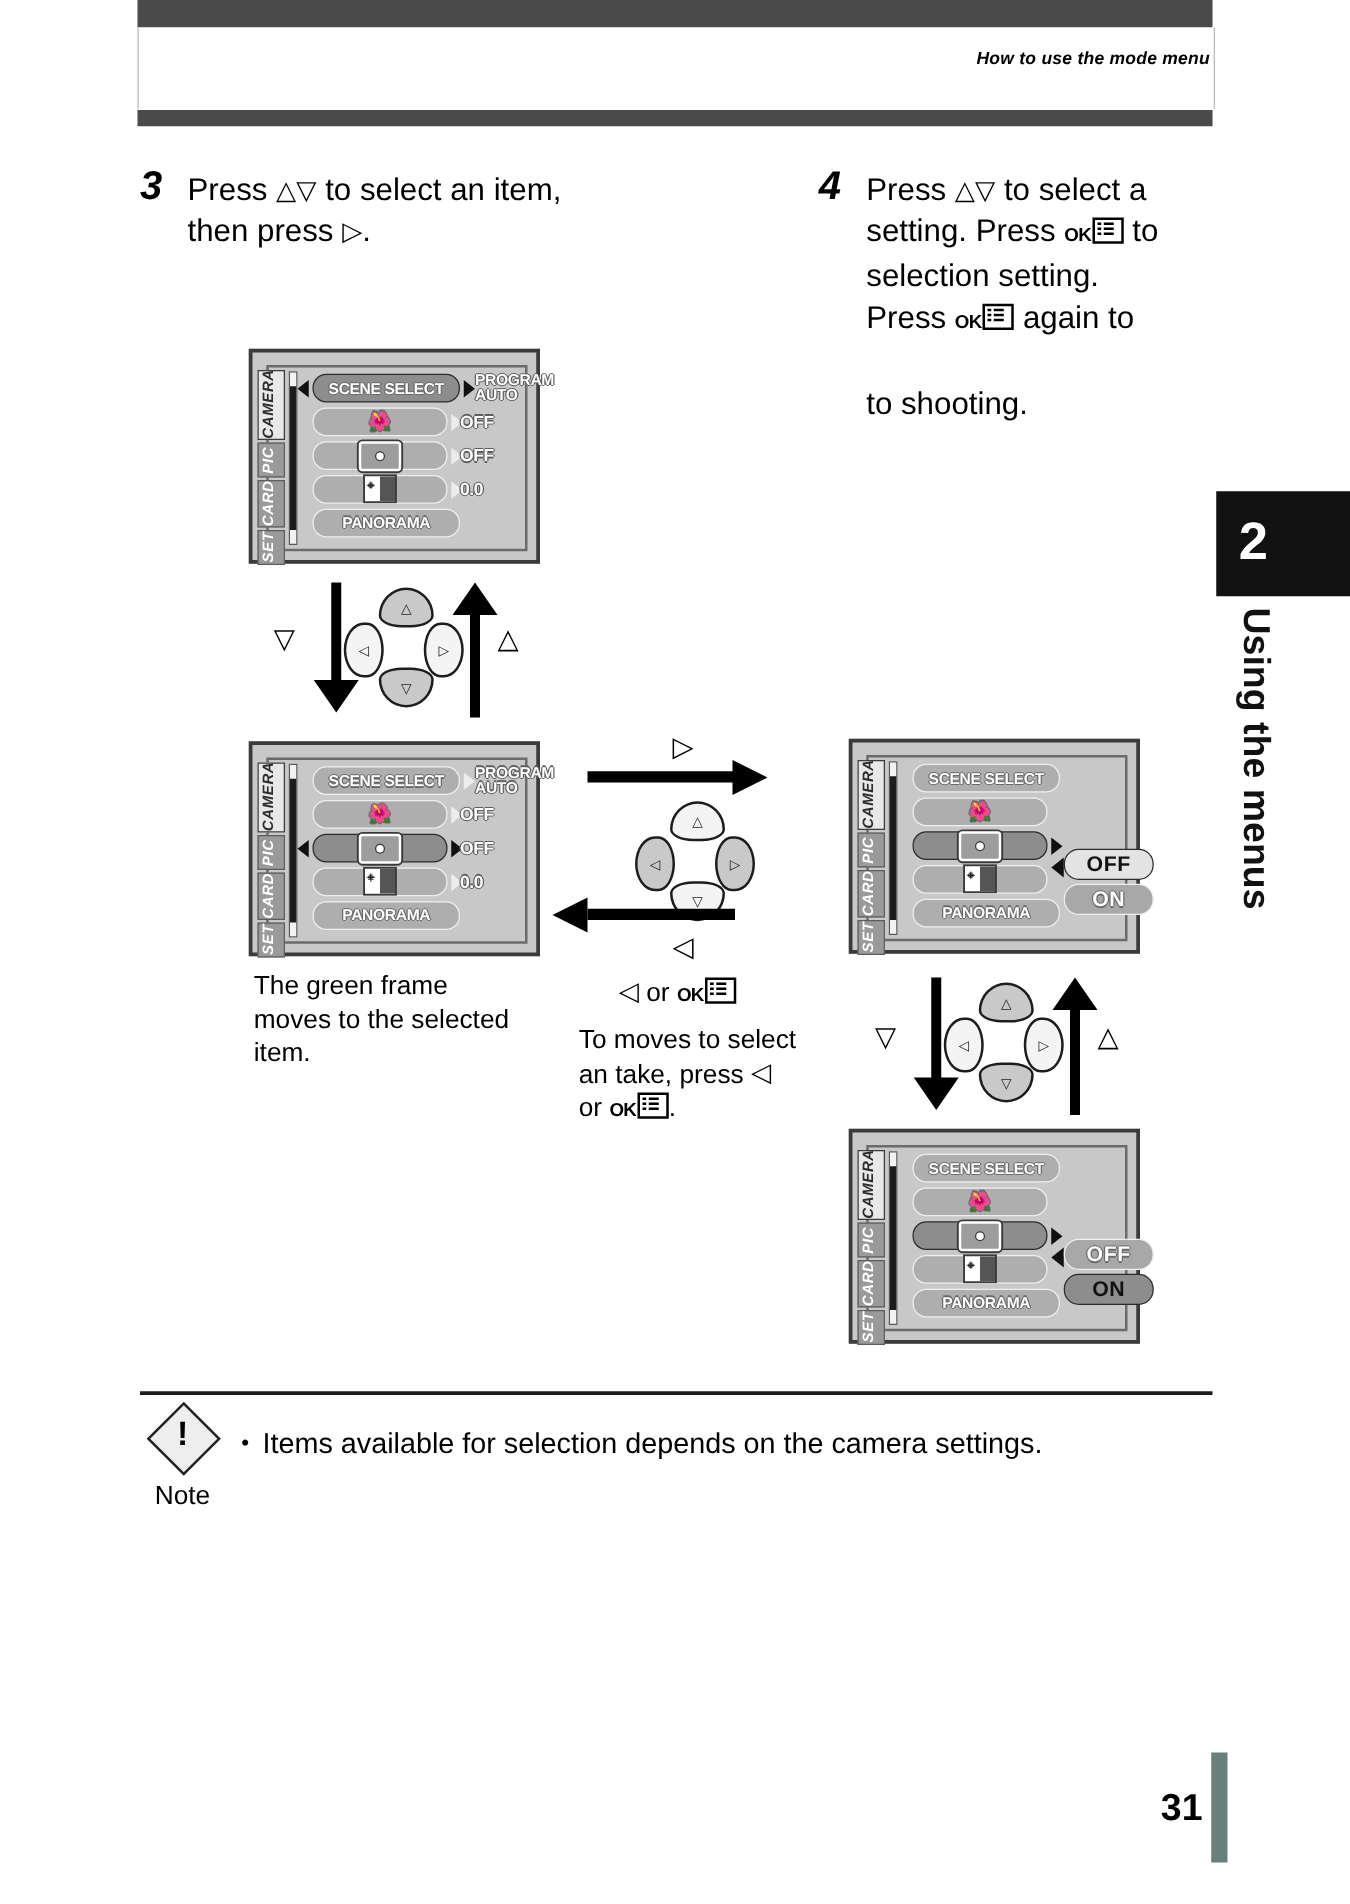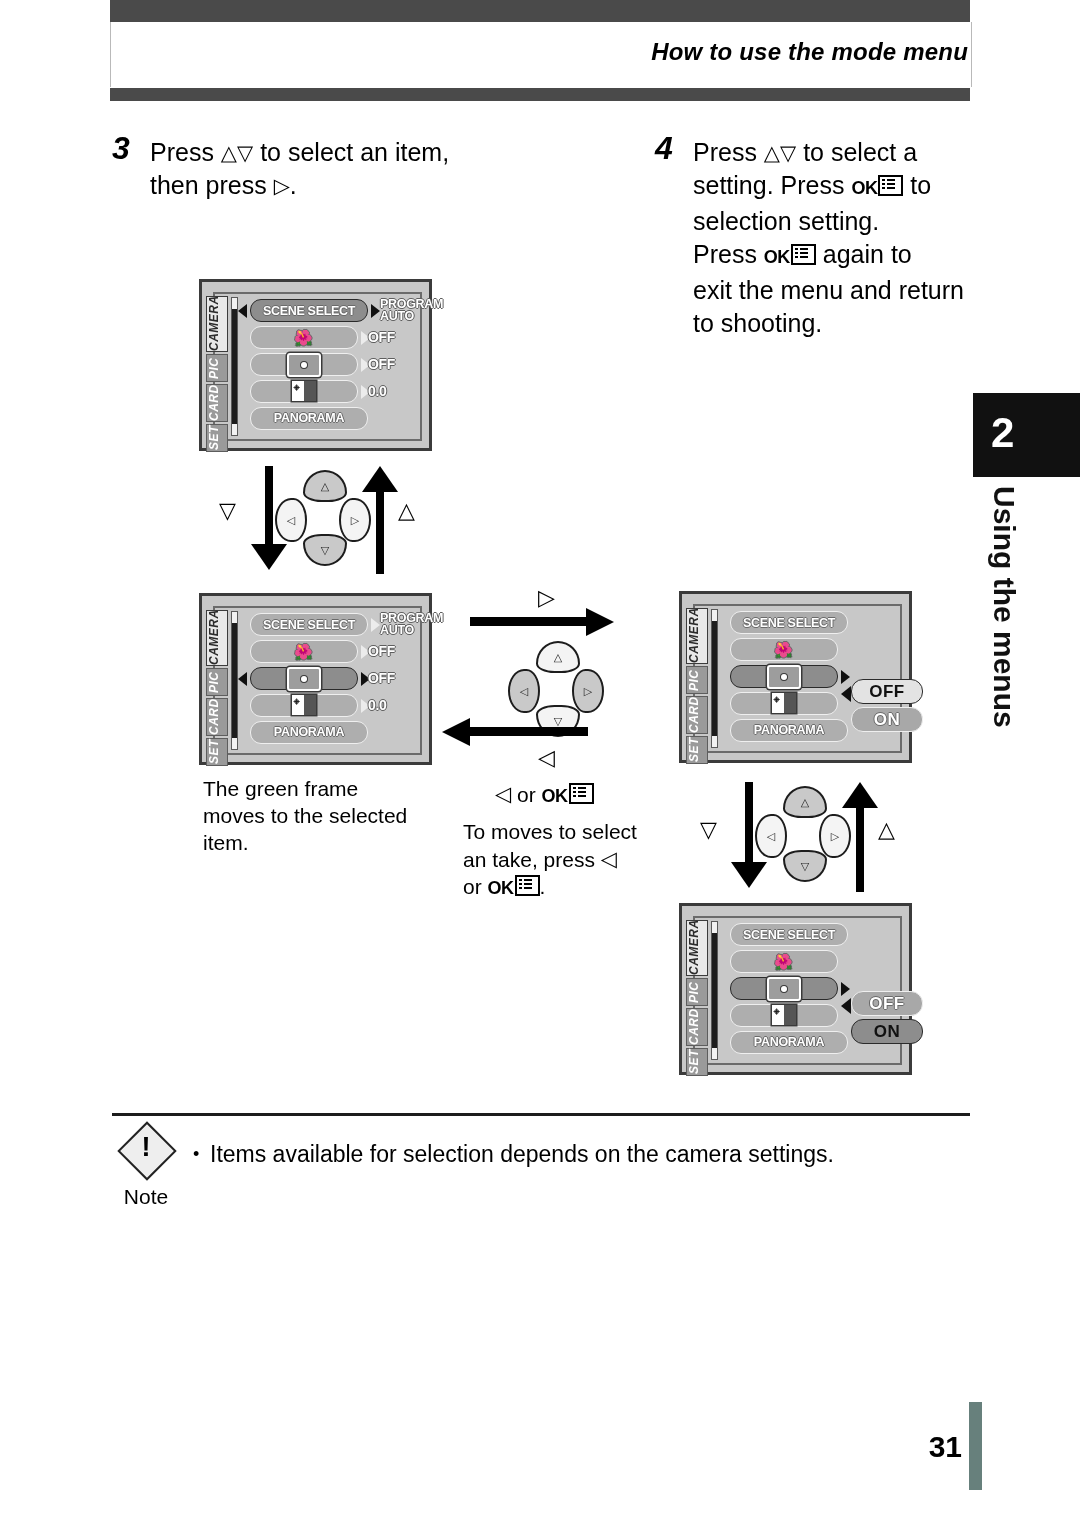--- a/index.html
+++ b/index.html
@@ -4,35 +4,35 @@
 <style>
   html,body{margin:0;padding:0;background:#fff;}
   body{width:1080px;height:1523px;position:relative;
        font-family:"Liberation Sans",sans-serif;color:#000;overflow:hidden;}
 
   
   .hdr-bar-top{position:absolute;left:110px;top:0;width:860px;height:22px;background:#4a4a4a;}
   .hdr-white{position:absolute;left:110px;top:22px;width:860px;height:65px;background:#fff;
              border-left:1px solid #b9b9b9;border-right:1px solid #b9b9b9;}
   .hdr-title{position:absolute;right:112px;top:38px;font-style:italic;font-weight:bold;
-             font-size:24px;letter-spacing:.2px;white-space:nowrap;text-align:center;}
+             font-size:14px;letter-spacing:.2px;white-space:nowrap;text-align:center;}
   .hdr-bar-bot{position:absolute;left:110px;top:88px;width:860px;height:13px;background:#4a4a4a;}
 
   
   .step{position:absolute;}
   .step-num{font-style:italic;font-weight:bold;font-size:32px;line-height:1;
             position:absolute;left:0;top:-4px;}
   .step-body{font-size:25px;line-height:33px;}
   #step3{left:112px;top:136px;width:520px;}
   #step3 .step-body{padding-left:38px;}
   #step4{left:655px;top:136px;width:330px;}
   #step4 .step-body{padding-left:38px;}
 
   .tri{font-size:21px;vertical-align:1px;}
-  .okbtn{font-weight:bold;font-size:18px;letter-spacing:-0.5px;}
+  .okbtn{font-weight:bold;font-size:15px;letter-spacing:-0.5px;}
   .menuicon{display:inline-block;width:21px;height:17px;border:2px solid #000;
             vertical-align:-2px;position:relative;background:#fff;margin-left:1px;}
   .menuicon i{position:absolute;left:2px;height:2px;background:#000;display:block;}
   .menuicon i:nth-child(1){top:2px;width:3px;}
   .menuicon i:nth-child(2){top:2px;left:7px;width:8px;}
   .menuicon i:nth-child(3){top:6px;width:3px;}
   .menuicon i:nth-child(4){top:6px;left:7px;width:8px;}
   .menuicon i:nth-child(5){top:10px;width:3px;}
   .menuicon i:nth-child(6){top:10px;left:7px;width:8px;}
 
@@ -159,21 +159,21 @@
     <span>Press</span>
     <span class="tri">△</span><span class="tri">▽</span>
     <span>to select a</span><br>
     <span>setting. Press</span>
     <span class="okbtn">OK</span><span class="menuicon"><i></i><i></i><i></i><i></i><i></i><i></i></span>
     <span>to</span><br>
     <span>selection setting.</span><br>
     <span>Press</span>
     <span class="okbtn">OK</span><span class="menuicon"><i></i><i></i><i></i><i></i><i></i><i></i></span>
     <span>again to</span><br>
-    <span>exit the menu and return</span><br>
+    <br>
     <span>to shooting.</span>
   </div>
 </div>
 
 <div class="chap-box">
   <span class="chap-num">2</span>
 </div>
 <div class="chap-txt">Using the menus</div>
 
 <div class="lcd" style="left:199px;top:279px;width:233px;height:172px;">

